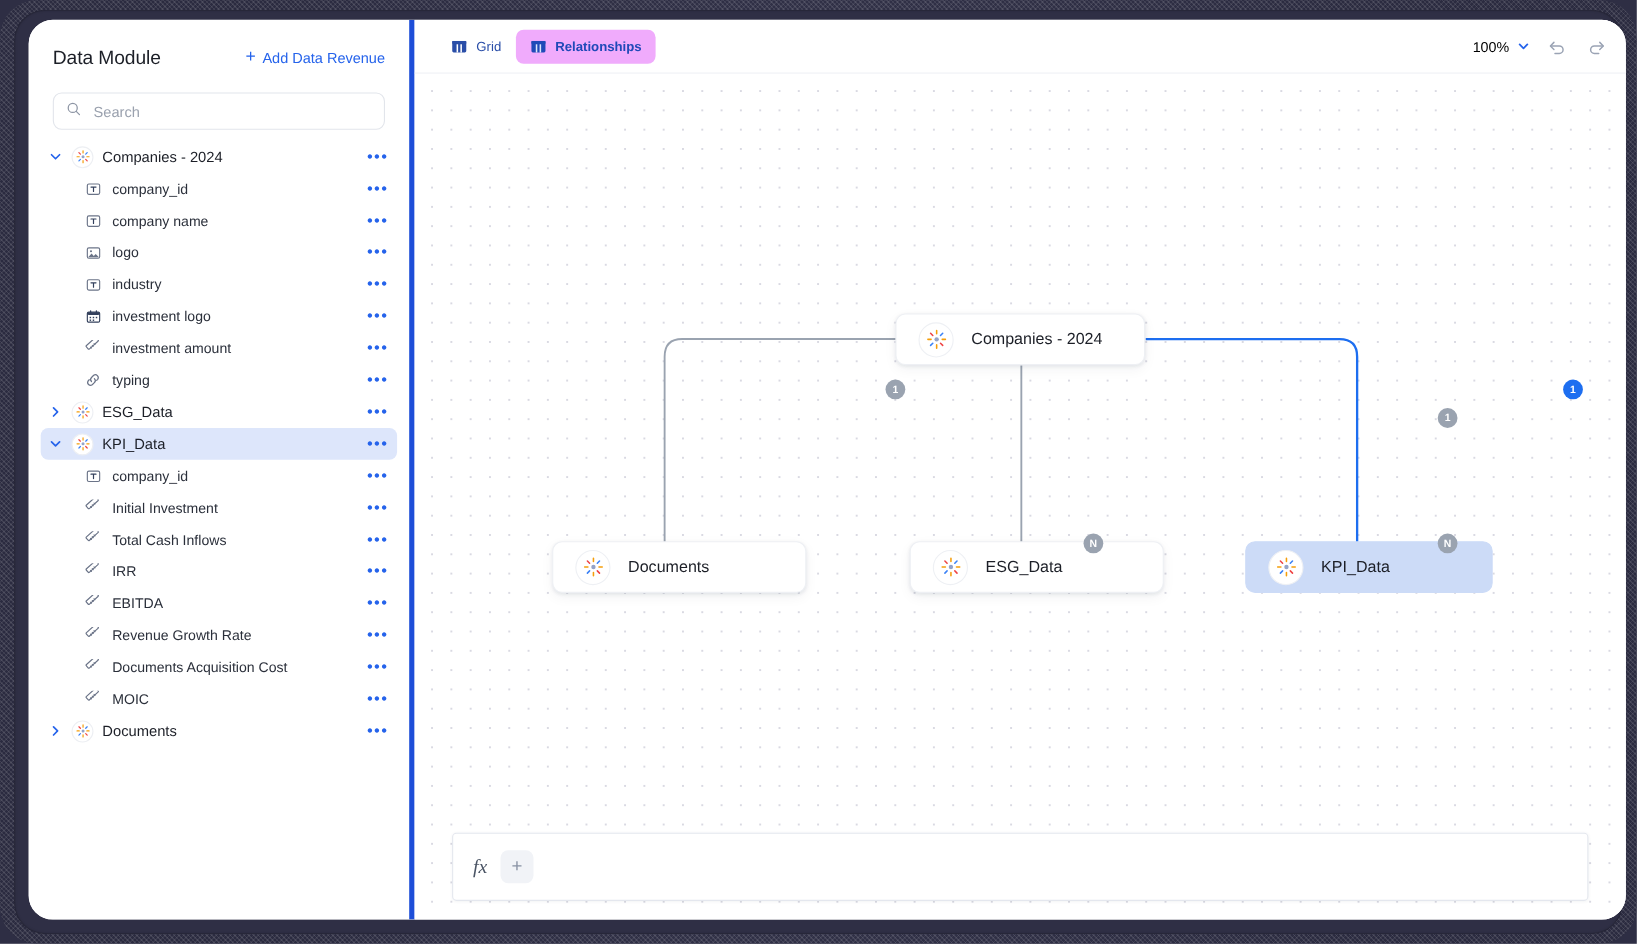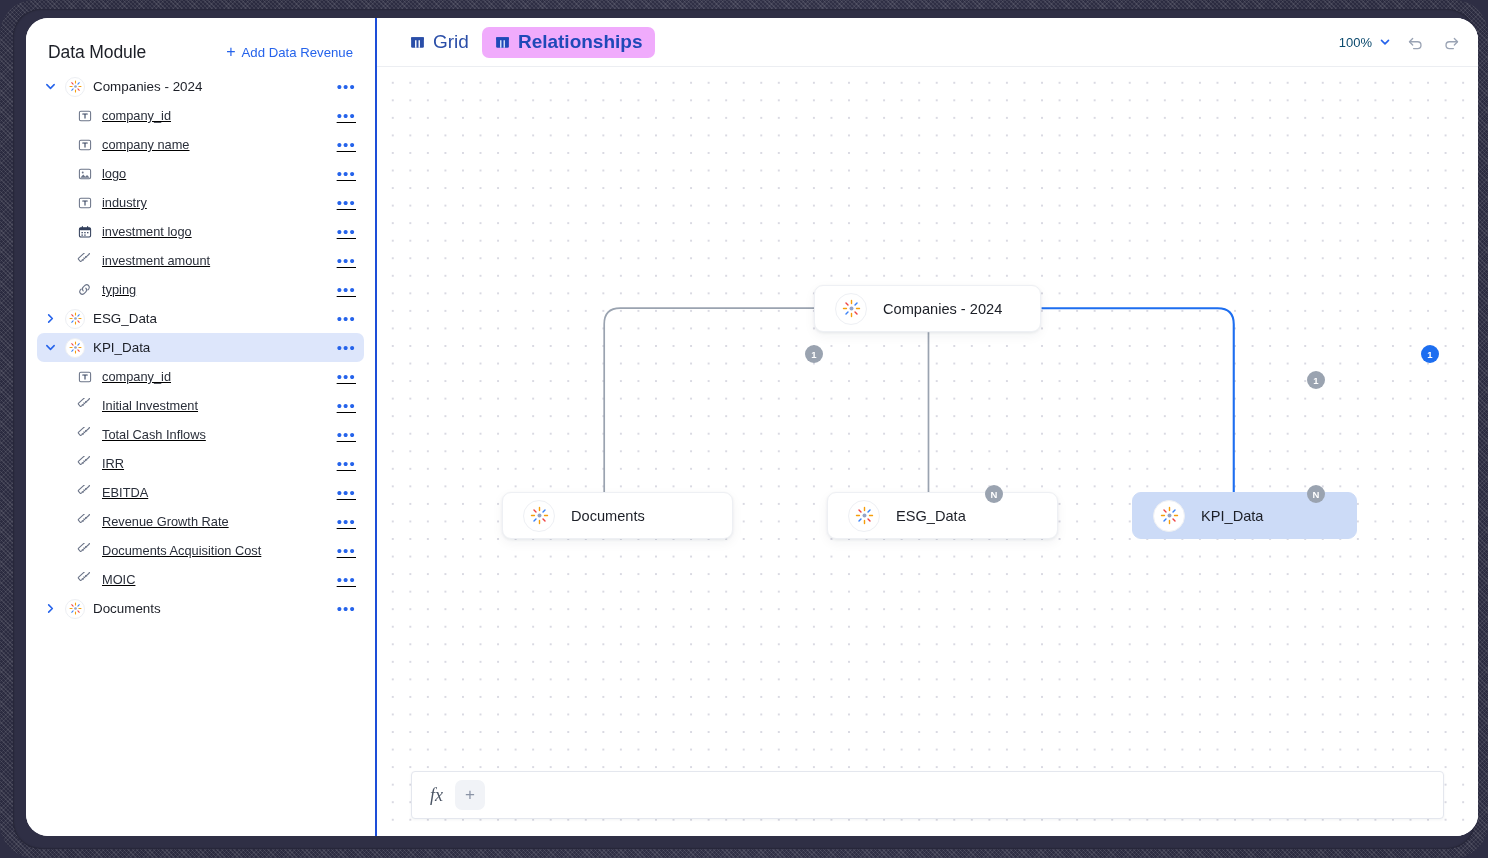--- a/index.html
+++ b/index.html
@@ -40,21 +40,21 @@
     border-radius: 22px;
     overflow: hidden;
     display: flex;
   }
 
   
   #sidebar {
     width: 351px;
     height: 100%;
     background: #ffffff;
-    border-right: 2px solid #1d4ed8;
+    border-right: 5px solid #1d4ed8;
     flex: 0 0 351px;
     position: relative;
   }
   #sidebar-header {
     display: flex; align-items: center; justify-content: space-between;
     padding: 18px 22px 0 22px;
     height: 50px;
   }
   #page-title {
     font-size: 17.5px; color: #1c1f27; letter-spacing: -0.1px;
@@ -105,21 +105,21 @@
   .chev svg { display:block; }
   .ds-icon {
     width: 20px; height: 20px; flex: 0 0 20px;
     border-radius: 50%;
     border: 1px solid #edeff3;
     background: #fff;
     display: flex; align-items: center; justify-content: center;
     overflow: hidden;
   }
   .ds-label { font-size: 13.4px; color: #1c1f27; flex: 1; }
-  .field-row { padding-left: 40px; gap: 10px; text-decoration: underline; }
+  .field-row { padding-left: 40px; gap: 10px; }
   .f-icon {
     width: 15px; height: 15px; flex: 0 0 15px;
     display:flex; align-items:center; justify-content:center;
     color: #55607a;
   }
   .f-label { font-size: 12.8px; color: #2a2f3a; flex: 1; }
   .dots {
     color: #2563eb; font-size: 15px; line-height: 1;
     letter-spacing: 1.2px; padding-left: 8px;
     user-select: none;
@@ -136,32 +136,32 @@
     height: 49px; flex: 0 0 49px;
     display: flex; align-items: center;
     padding: 0 16px 0 20px;
     border-bottom: 1px solid #eceef2;
     background: #fff;
   }
   .tab {
     display: flex; align-items: center; gap: 8px;
     height: 31px; padding: 0 13px;
     border-radius: 7px;
-    font-size: 19px; color: #2a4ea8;
+    font-size: 12px; color: #2a4ea8;
     cursor: pointer;
   }
   .tab.active { background: #f0abfc; color: #1f49b8; font-weight: bold; }
   .tab .tico { display:flex; align-items:center; }
   #toolbar-right {
     margin-left: auto;
     display: flex; align-items: center; gap: 14px;
   }
   #zoom-level {
     display: flex; align-items: flex-end; gap: 8px;
-    font-size: 13px; color: #0c4a6e; cursor: pointer;
+    font-size: 13px; color: #000000; cursor: pointer;
   }
   #zoom-level .caret { color:#2563eb; }
   .icon-btn {
     width: 22px; height: 22px;
     display: flex; align-items: center; justify-content: center;
     color: #9aa3b4; cursor: pointer;
   }
 
   
   #canvas {
@@ -204,21 +204,21 @@
     font-size: 9.5px; font-weight: 700; color: #fff;
     z-index: 5;
   }
   .port.grey { background: #9aa3b0; }
   .port.blue { background: #1d6ef0; }
 
   
   #formula-bar {
     position: absolute;
     left: 34px; right: 34px; bottom: 17px;
-    height: 48px;
+    height: 62px;
     background: #fff;
     border: 1px solid #e4e7ee;
     border-radius: 4px;
     display: flex; align-items: center;
     padding: 0 8px 0 18px;
     box-shadow: 0 1px 3px rgba(20,30,60,.05);
     z-index: 10;
   }
   #formula-fx {
     font-family: "Liberation Serif", serif;
@@ -251,20 +251,31 @@
   <aside id="sidebar">
 
     <div id="sidebar-header">
       <div id="page-title">Data Module</div>
       <div id="add-data-source">
         <span class="plus">+</span>
         <span>Add Data Revenue</span>
       </div>
     </div>
 
+    <div id="search-wrap">
+      <div id="search-box">
+        <span>
+          <svg width="14" height="14" viewBox="0 0 16 16" fill="none">
+            <circle cx="7" cy="7" r="4.7" stroke="#8d95a4" stroke-width="1.3"></circle>
+            <path d="M10.6 10.6L14 14" stroke="#8d95a4" stroke-width="1.3" stroke-linecap="round"></path>
+          </svg>
+        </span>
+        <input id="search-input" type="text" placeholder="Search" style="">
+      </div>
+    </div>
 
     <div id="tree">
         <div class="ds-row">
           <span class="chev">
             <svg width="11" height="11" viewBox="0 0 12 12">
               <path d="M2 4l4 4 4-4" stroke="#2563eb" stroke-width="1.7" fill="none" stroke-linecap="round" stroke-linejoin="round"></path>
             </svg>
           </span>
           <span class="ds-icon">
             <svg width="13" height="13" viewBox="0 0 20 20">

